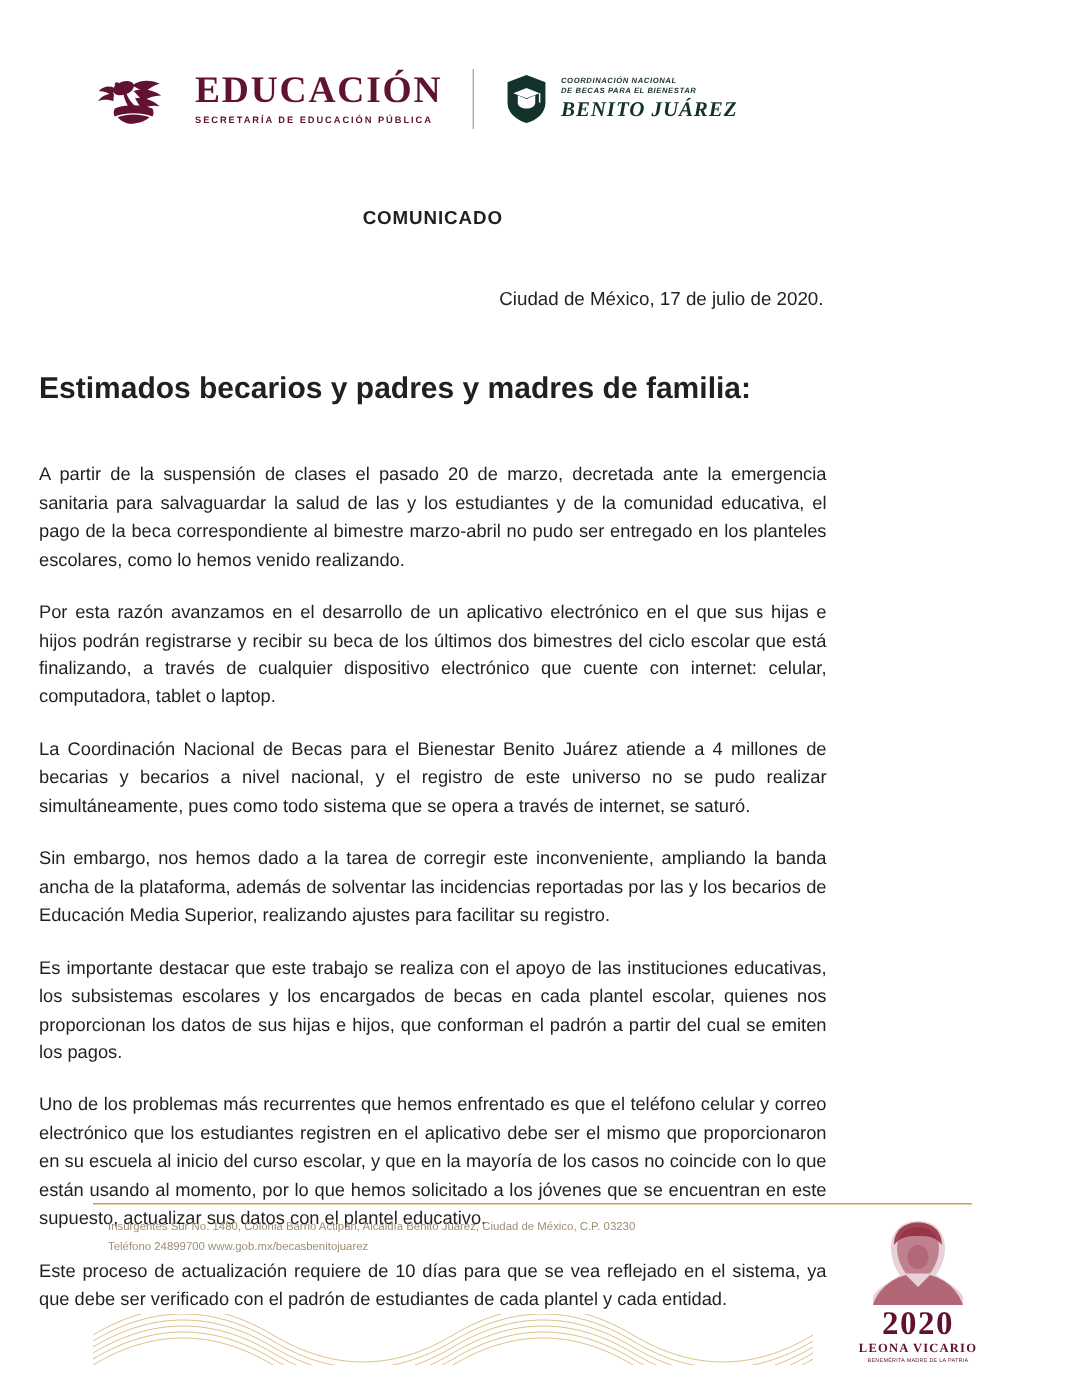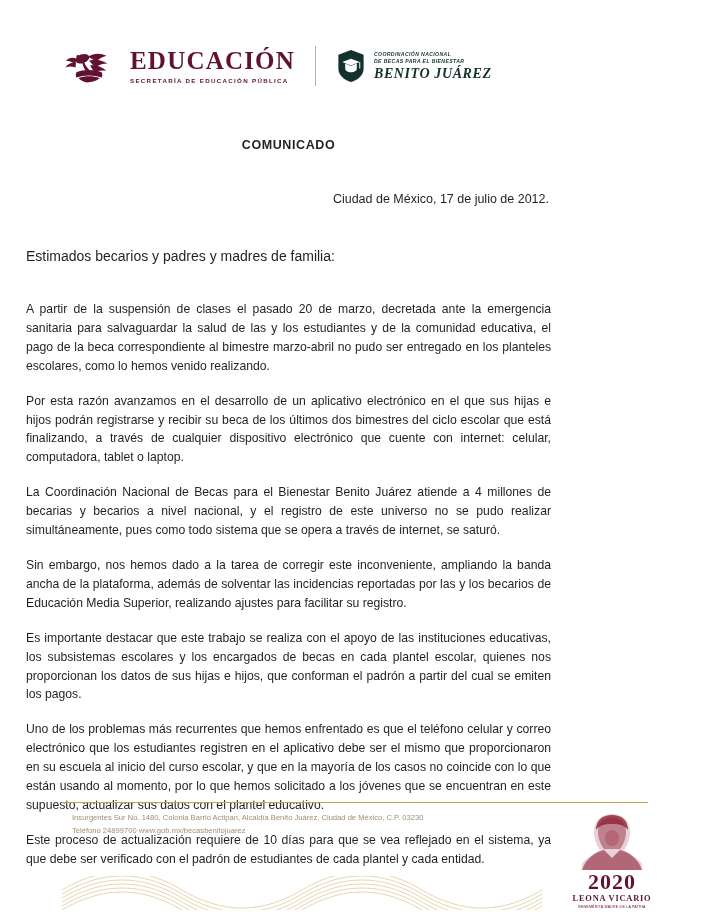--- a/index.html
+++ b/index.html
@@ -106,22 +106,22 @@
     letter-spacing: 0.6px;
     margin-top: 64px;
   }
   .place-date {
     text-align: right;
     font-size: 12.5px;
     margin-top: 40px;
     padding-right: 2px;
   }
   .salutation {
-    font-weight: 400;
-    font-size: 14px;
+    font-weight: 700;
+    font-size: 20px;
     margin-top: 42px;
   }
   .paragraphs {
     margin-top: 36px;
   }
   .paragraphs p {
     font-size: 12.2px;
     line-height: 1.55;
     margin: 0 0 16px 0;
     text-align: justify;
@@ -244,21 +244,21 @@
         <div class="bj-small">DE BECAS PARA EL BIENESTAR</div>
         <div class="bj-name">BENITO JUÁREZ</div>
       </div>
     </div>
   </div>
 
   <div class="content">
 
     <div class="doc-label">COMUNICADO</div>
 
-    <div class="place-date">Ciudad de México, 17 de julio de 2012.</div>
+    <div class="place-date">Ciudad de México, 17 de julio de 2020.</div>
 
     <div class="salutation">Estimados becarios y padres y madres de familia:</div>
 
     <div class="paragraphs">
       <p>A partir de la suspensión de clases el pasado 20 de marzo, decretada ante la emergencia sanitaria para salvaguardar la salud de las y los estudiantes y de la comunidad educativa, el pago de la beca correspondiente al bimestre marzo-abril no pudo ser entregado en los planteles escolares, como lo hemos venido realizando.</p>
       <p>Por esta razón avanzamos en el desarrollo de un aplicativo electrónico en el que sus hijas e hijos podrán registrarse y recibir su beca de los últimos dos bimestres del ciclo escolar que está finalizando, a través de cualquier dispositivo electrónico que cuente con internet: celular, computadora, tablet o laptop.</p>
       <p>La Coordinación Nacional de Becas para el Bienestar Benito Juárez atiende a 4 millones de becarias y becarios a nivel nacional, y el registro de este universo no se pudo realizar simultáneamente, pues como todo sistema que se opera a través de internet, se saturó.</p>
       <p>Sin embargo, nos hemos dado a la tarea de corregir este inconveniente, ampliando la banda ancha de la plataforma, además de solventar las incidencias reportadas por las y los becarios de Educación Media Superior, realizando ajustes para facilitar su registro.</p>
       <p>Es importante destacar que este trabajo se realiza con el apoyo de las instituciones educativas, los subsistemas escolares y los encargados de becas en cada plantel escolar, quienes nos proporcionan los datos de sus hijas e hijos, que conforman el padrón a partir del cual se emiten los pagos.</p>
       <p>Uno de los problemas más recurrentes que hemos enfrentado es que el teléfono celular y correo electrónico que los estudiantes registren en el aplicativo debe ser el mismo que proporcionaron en su escuela al inicio del curso escolar, y que en la mayoría de los casos no coincide con lo que están usando al momento, por lo que hemos solicitado a los jóvenes que se encuentran en este supuesto, actualizar sus datos con el plantel educativo.</p>

